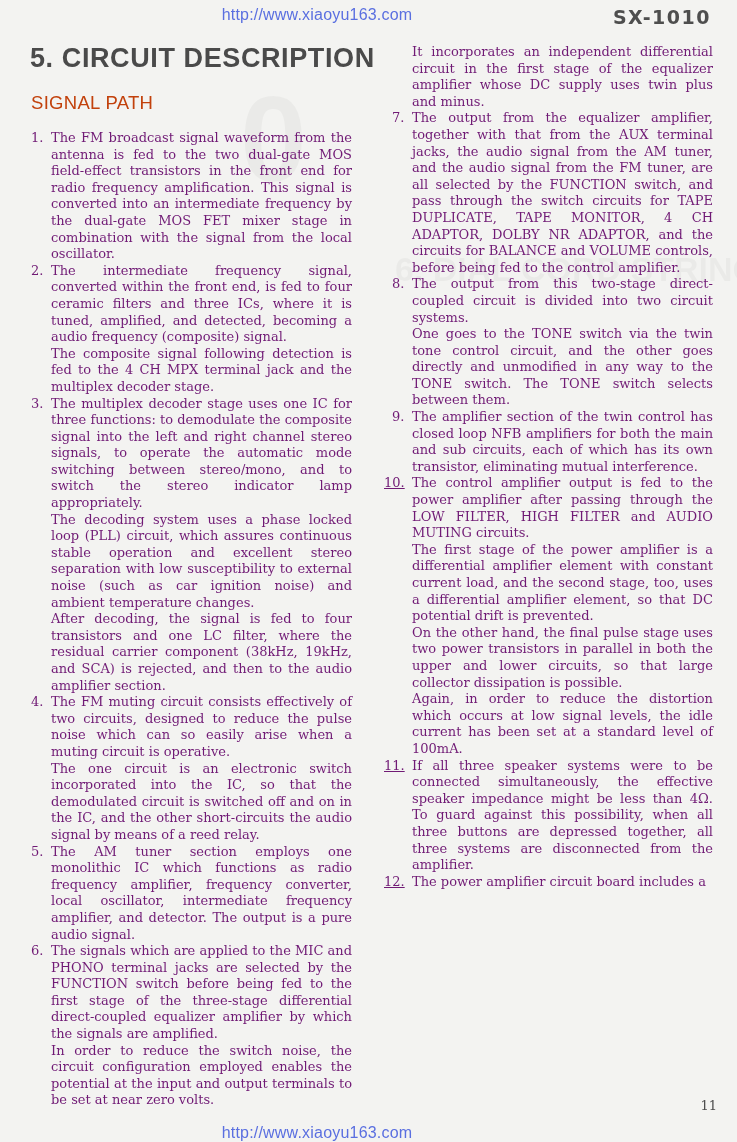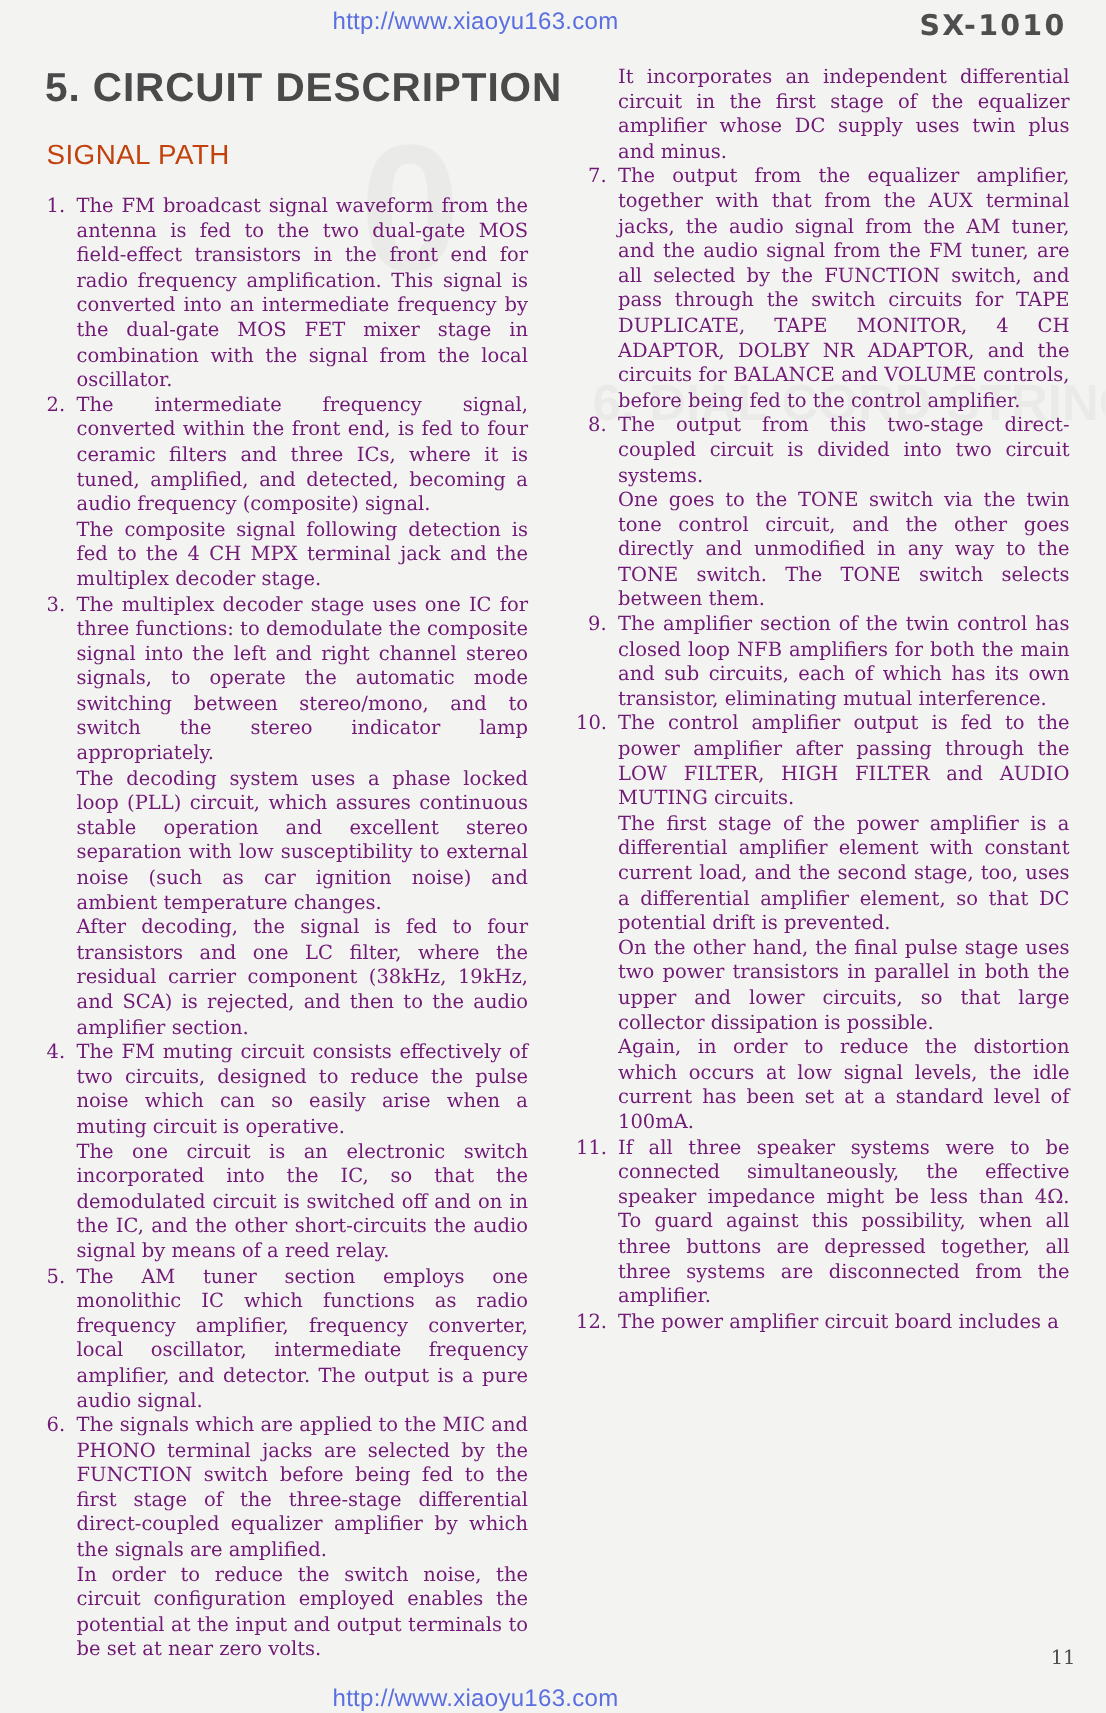--- a/index.html
+++ b/index.html
@@ -37,21 +37,21 @@
     position: absolute;
     font-size: 13px; line-height: 16.6px;
     color: #701a75;
   }
   .col.left { left: 31px; top: 130px; width: 321px; }
   .col.right { left: 384px; top: 44px; width: 329px; }
   .item { position: relative; padding-left: 20px; }
   .item .num { position: absolute; left: 0; top: 0; }
   .col.right .item { padding-left: 28px; }
   .col.right .item .num { left: 8px; }
-  .col.right .item.dbl .num { left: 0; }
+  .col.right .item.dbl .num { left: 0; text-decoration: underline; }
   .col.right .cont { padding-left: 28px; }
   p { margin: 0; text-align: justify; }
   .pageno {
     position: absolute; right: 20px; top: 1098px;
     font-size: 13px; color: #4d4d4d;
   }
   .ghost {
     position: absolute; font-family: "Liberation Sans", sans-serif; font-weight: bold;
     color: rgba(0,0,0,0.035); pointer-events: none; white-space: nowrap;
   }

